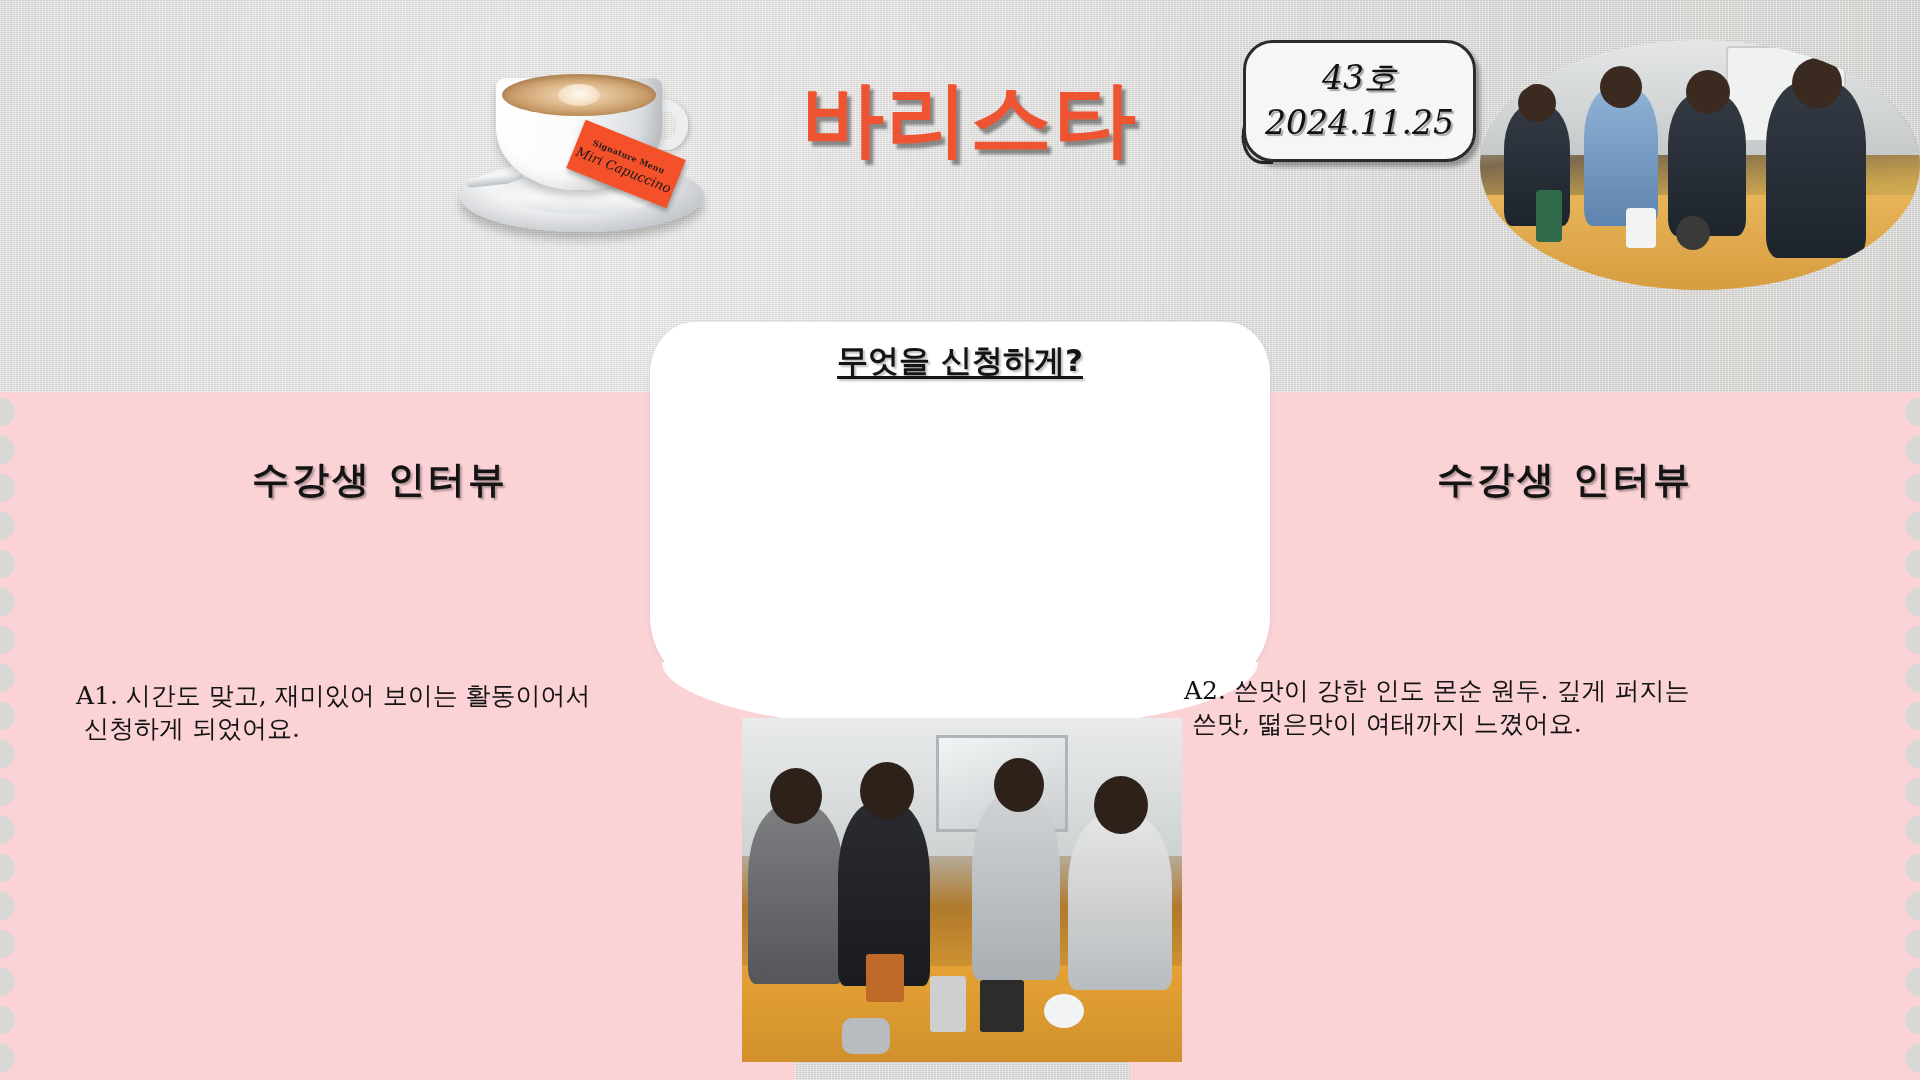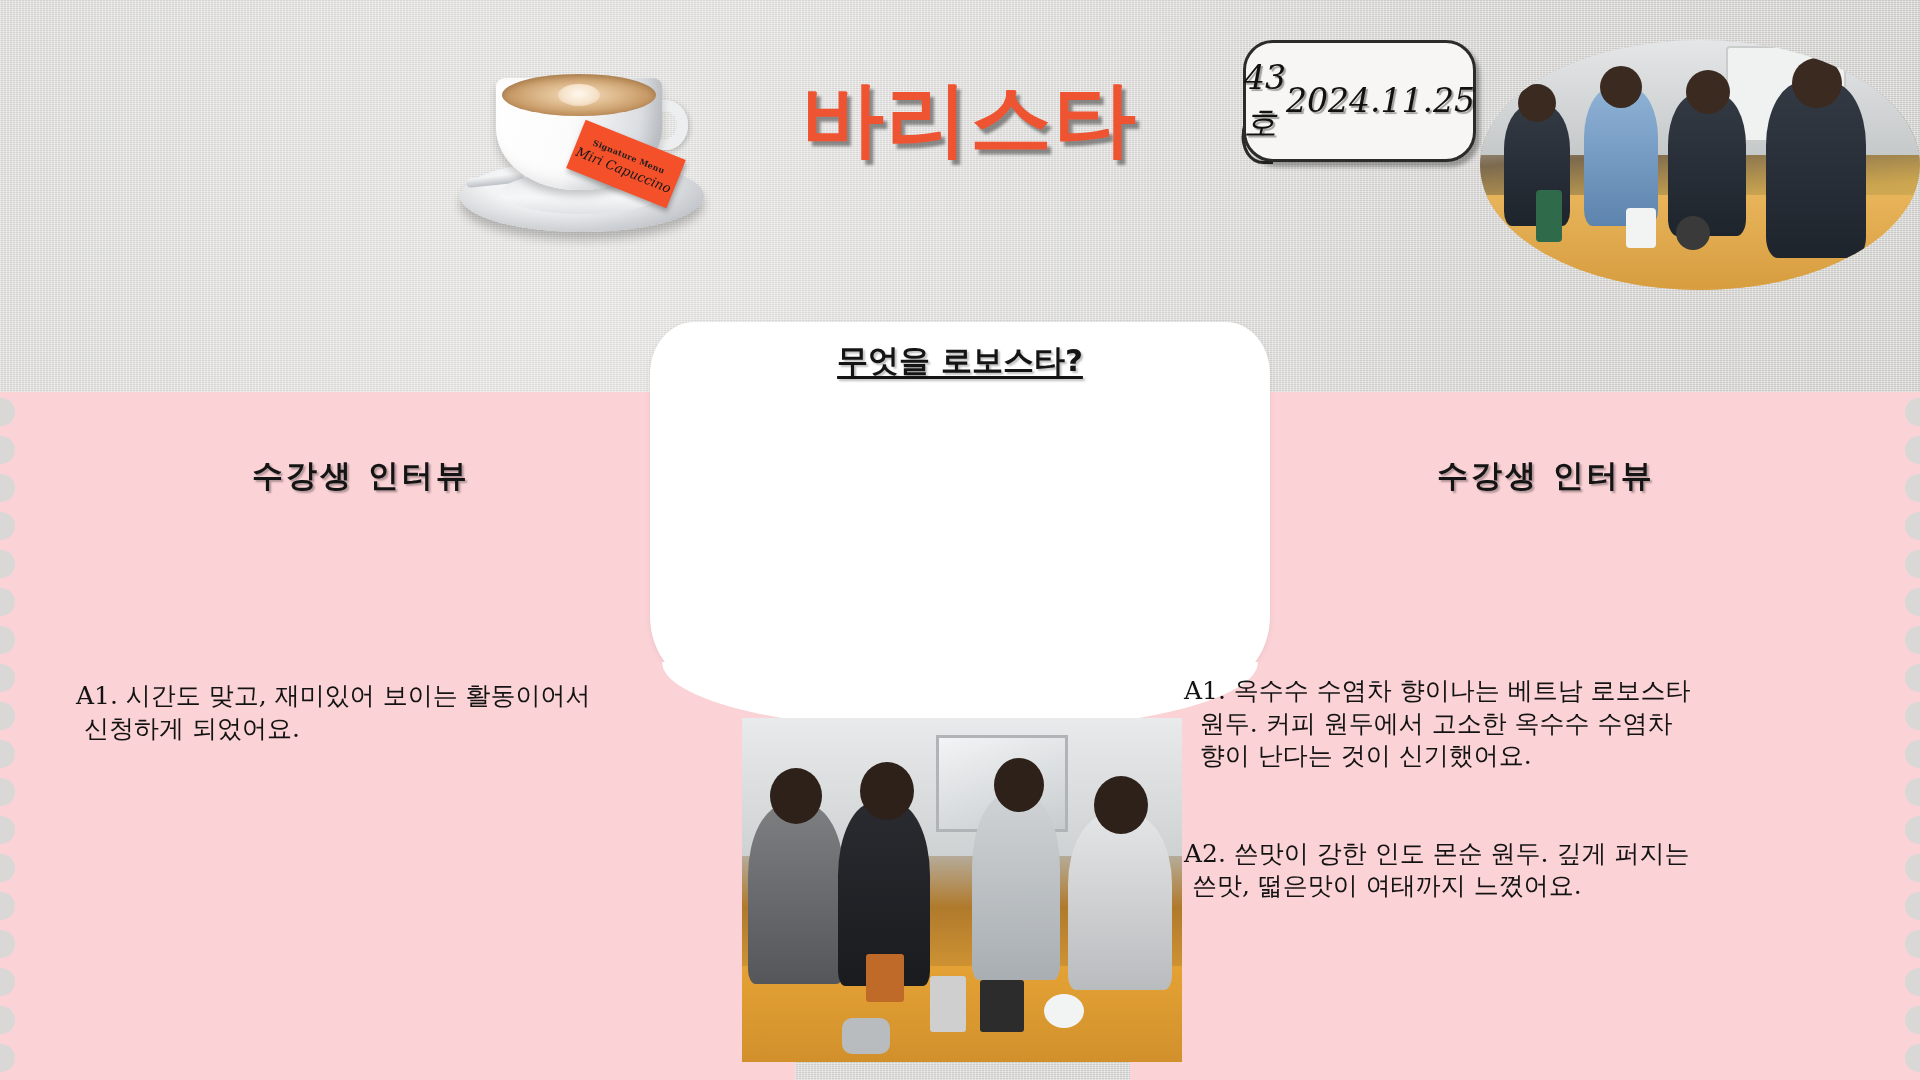--- a/index.html
+++ b/index.html
@@ -75,21 +75,21 @@
     position: absolute;
     left: 1243px;
     top: 40px;
     width: 233px;
     height: 122px;
     background: #f7f6f4;
     border: 3px solid #2b2b2b;
     border-radius: 30px;
     box-shadow: 4px 5px 4px rgba(0,0,0,0.32);
     display: flex;
-    flex-direction: row;
+    flex-direction: column;
     align-items: center;
     justify-content: center;
     font-family: "DejaVu Serif", "Liberation Serif", serif;
     font-style: italic;
     font-size: 33px;
     color: #111;
     line-height: 1.35;
     text-shadow: 2px 2px 1px rgba(0,0,0,0.35);
   }
   .bubble-tail {
@@ -319,21 +319,21 @@
     line-height: 1.52;
     color: #101010;
     text-shadow: 1.5px 1.5px 1.5px rgba(0,0,0,0.22);
   }
 
   
   .col-heading {
     position: absolute;
     font-family: "DejaVu Sans", "Liberation Sans", sans-serif;
     font-weight: bold;
-    font-size: 31px;
+    font-size: 37px;
     color: #141414;
     text-shadow: 2px 2px 2px rgba(0,0,0,0.3);
     letter-spacing: 3px;
     white-space: nowrap;
   }
   .head-left  { left: 252px;  top: 455px; }
   .head-right { left: 1437px; top: 455px; }
 
   .qa-block {
     position: absolute;
@@ -454,39 +454,36 @@
       <span style="top:424px"></span>
     <span style="top:462px"></span>
       <span style="top:500px"></span>
       <span style="top:538px"></span>
     <span style="top:576px"></span>
       <span style="top:614px"></span>
       <span style="top:652px"></span>
   </div>
 
   <div class="center-box">
-    <div class="cb-heading">무엇을 로보스타?</div>
+    <div class="cb-heading">무엇을 신청하게?</div>
   </div>
 
   <div class="col-heading head-left">수강생 인터뷰</div>
   <div class="col-heading head-right">수강생 인터뷰</div>
 
   <div class="qa-left qa-block">
     <div class="grp">
       <div>A1. 시간도 맞고, 재미있어 보이는 활동이어서
  신청하게 되었어요.</div>
     </div>
     
   </div>
 
   <div class="qa-right qa-block">
     <div class="grp">
-      <div> A1. 옥수수 수염차 향이나는 베트남 로보스타
-   원두. 커피 원두에서 고소한 옥수수 수염차
-   향이 난다는 것이 신기했어요.</div>
       <div> A2. 쓴맛이 강한 인도 몬순 원두. 깊게 퍼지는
   쓴맛, 떫은맛이 여태까지 느꼈어요.</div>
     </div>
     
   </div>
 
   <div class="photo-bottom">
     <div class="pb-wall"></div>
     <div class="pb-mirror"></div>
     <div class="pb-table"></div>

